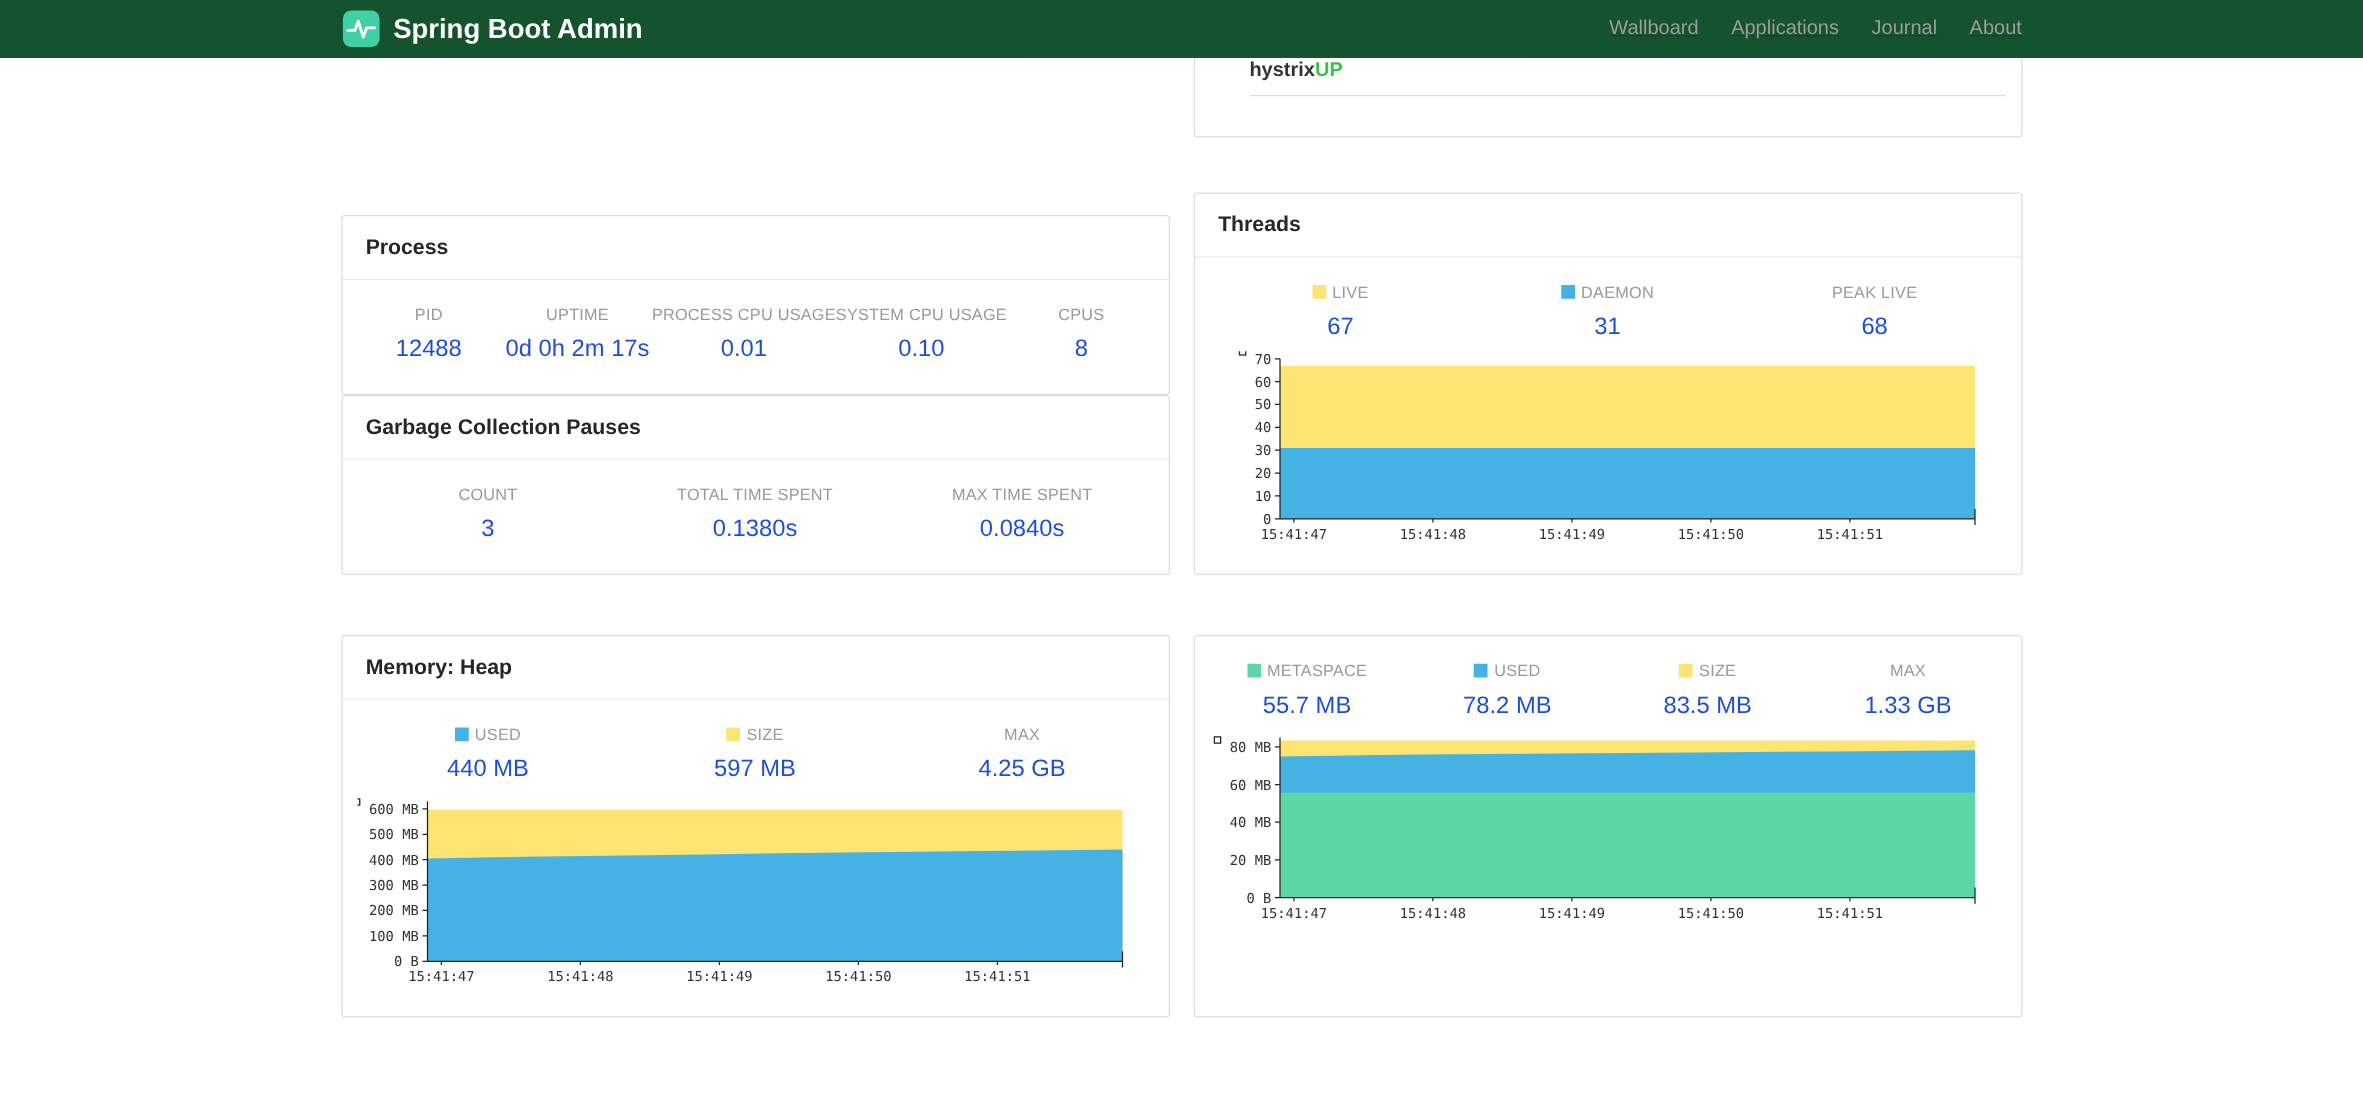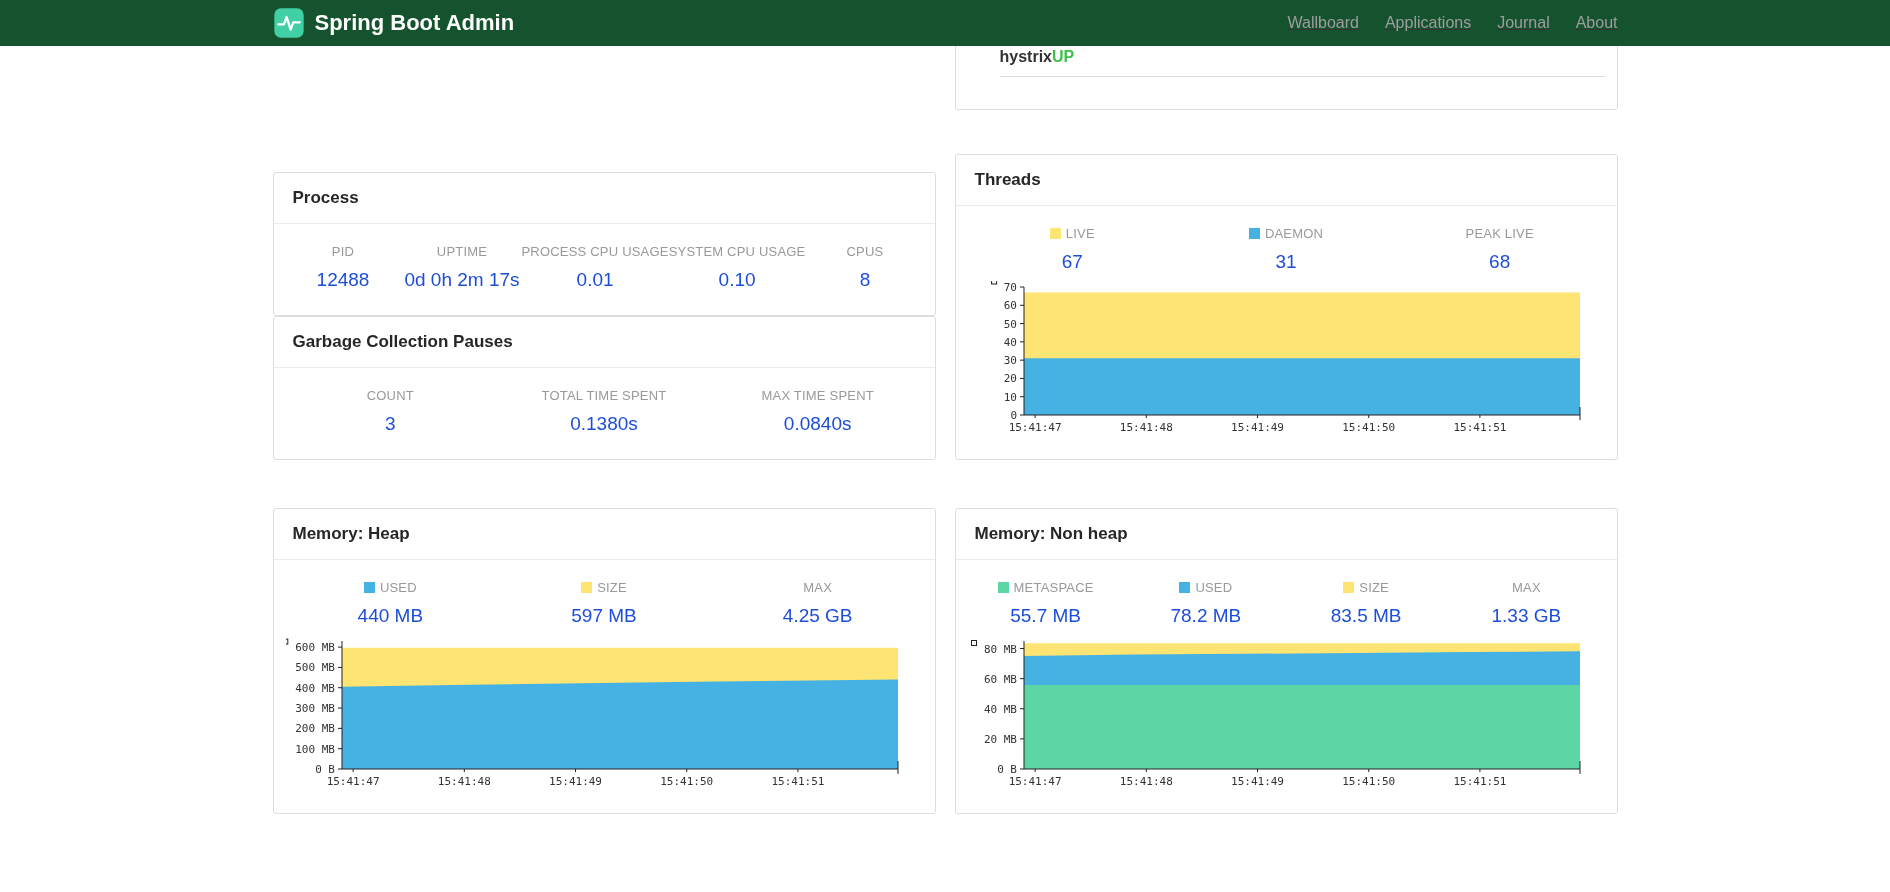--- a/index.html
+++ b/index.html
@@ -366,21 +366,20 @@
             <text x="289.52" y="150" text-anchor="middle" font-size="11" fill="#333" font-family="&quot;DejaVu Sans Mono&quot;, monospace">15:41:49</text>
             <line x1="400.71999999999997" y1="134" x2="400.71999999999997" y2="137" stroke="#222" stroke-width="1"></line>
             <text x="400.71999999999997" y="150" text-anchor="middle" font-size="11" fill="#333" font-family="&quot;DejaVu Sans Mono&quot;, monospace">15:41:50</text>
             <line x1="511.91999999999996" y1="134" x2="511.91999999999996" y2="137" stroke="#222" stroke-width="1"></line>
             <text x="511.91999999999996" y="150" text-anchor="middle" font-size="11" fill="#333" font-family="&quot;DejaVu Sans Mono&quot;, monospace">15:41:51</text>
           </svg>
       </div>
     </div>
 
     <div class="card">
-      <div class="card-title">Memory: Non heap</div>
       <div class="stats">
         <div class="stat">
           <div class="stat-label">
             <span class="swatch" style="background: rgb(92, 214, 165);"></span>
             <span>METASPACE</span>
           </div>
           <div class="stat-value">55.7 MB</div>
         </div>
         <div class="stat">
           <div class="stat-label">

